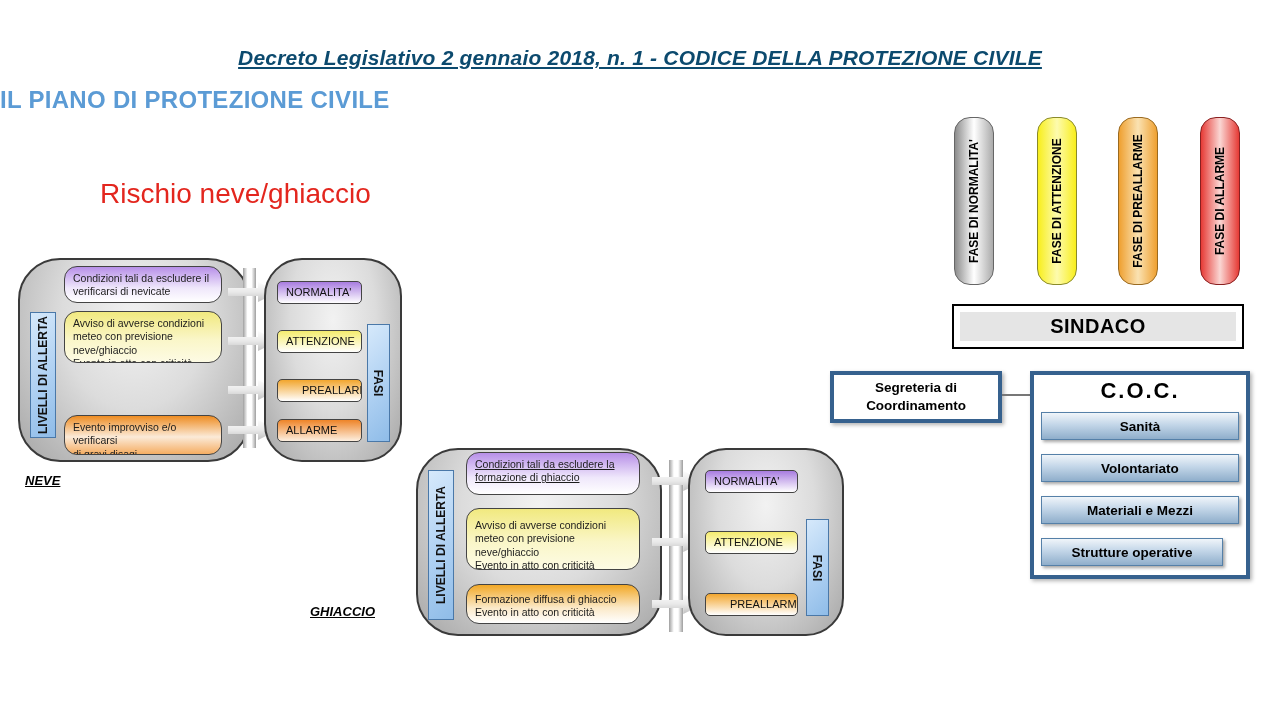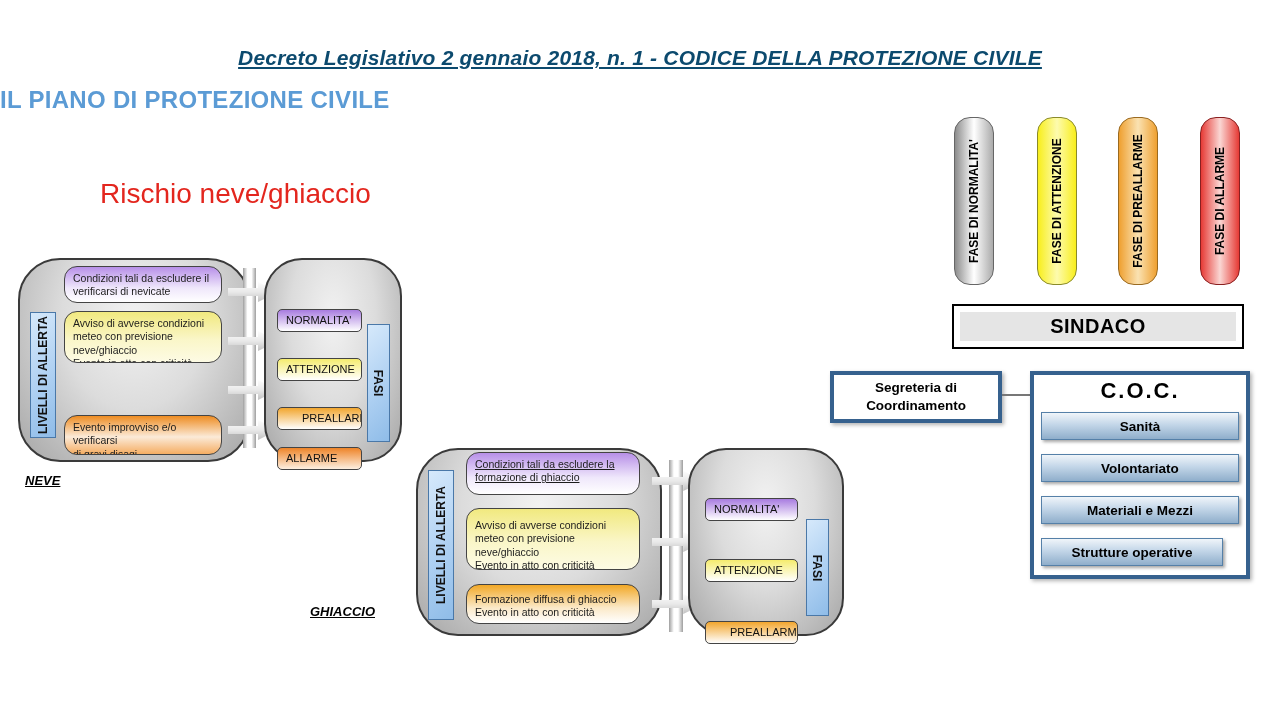--- a/index.html
+++ b/index.html
@@ -49,21 +49,21 @@
   }
   .lv-purple     { background:linear-gradient(to bottom, #B78FE8 0%, #EFE7FB 60%, #FFFFFF 100%); }
   .lv-yellow     { background:linear-gradient(to bottom, #F1E97F 0%, #FAF6C8 55%, #FDFBE4 100%); }
   .lv-orange     { background:linear-gradient(to bottom, #F2A826 0%, #FBE9C8 60%, #FFFFFF 100%); }
   .lv-deeporange { background:linear-gradient(to bottom, #EE8C22 0%, #FBEAD8 55%, #F5AD62 100%); }
 
   
   .phase {
     height:23px; border:1px solid #444; border-radius:5px;
     font-size:11px; color:#111; line-height:21px; padding-left:8px;
-    white-space:nowrap; overflow:hidden;margin-top:28px;
+    white-space:nowrap; overflow:hidden;
   }
   .ph-purple     { background:linear-gradient(to bottom, #A87CE0 0%, #FFFFFF 100%); }
   .ph-yellow     { background:linear-gradient(to bottom, #F5EC6E 0%, #FFFFFF 100%); }
   .ph-orange     { background:linear-gradient(to bottom, #F2A62E 0%, #FFFFFF 100%);padding-left:24px; }
   .ph-deeporange { background:linear-gradient(to bottom, #EE8428 0%, #FDEFE0 100%); }
 
   
   .ribbon {
     background:linear-gradient(90deg, #9E9E9E 0%, #FFFFFF 35%, #FFFFFF 65%, #9E9E9E 100%);
   }

